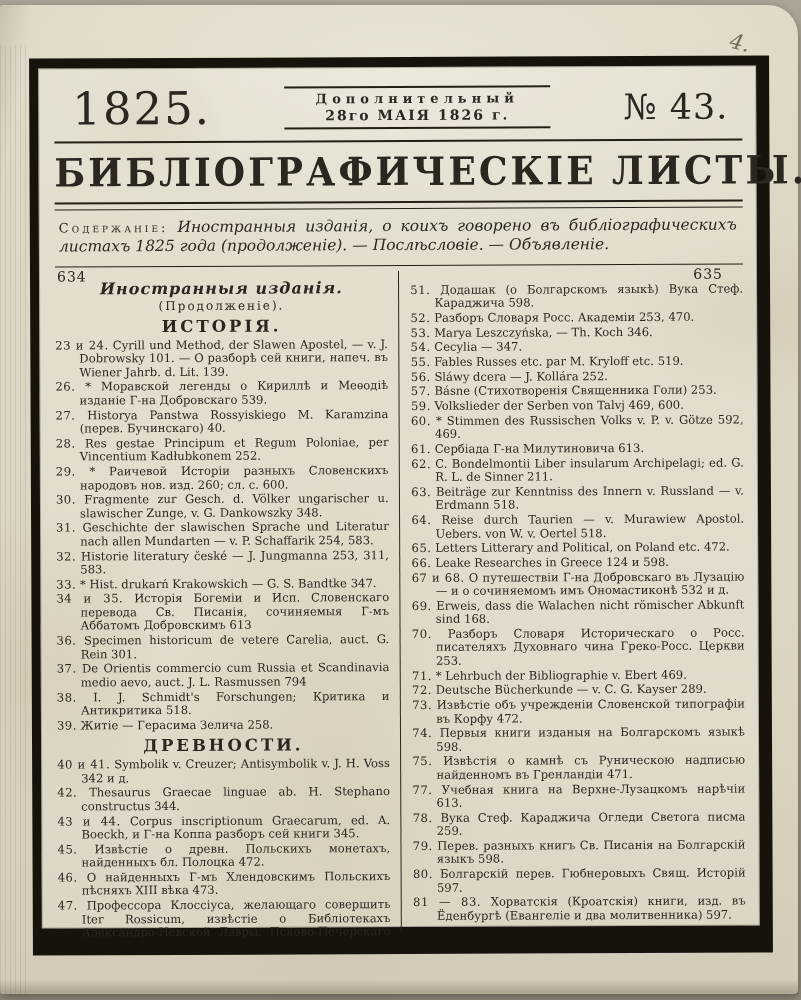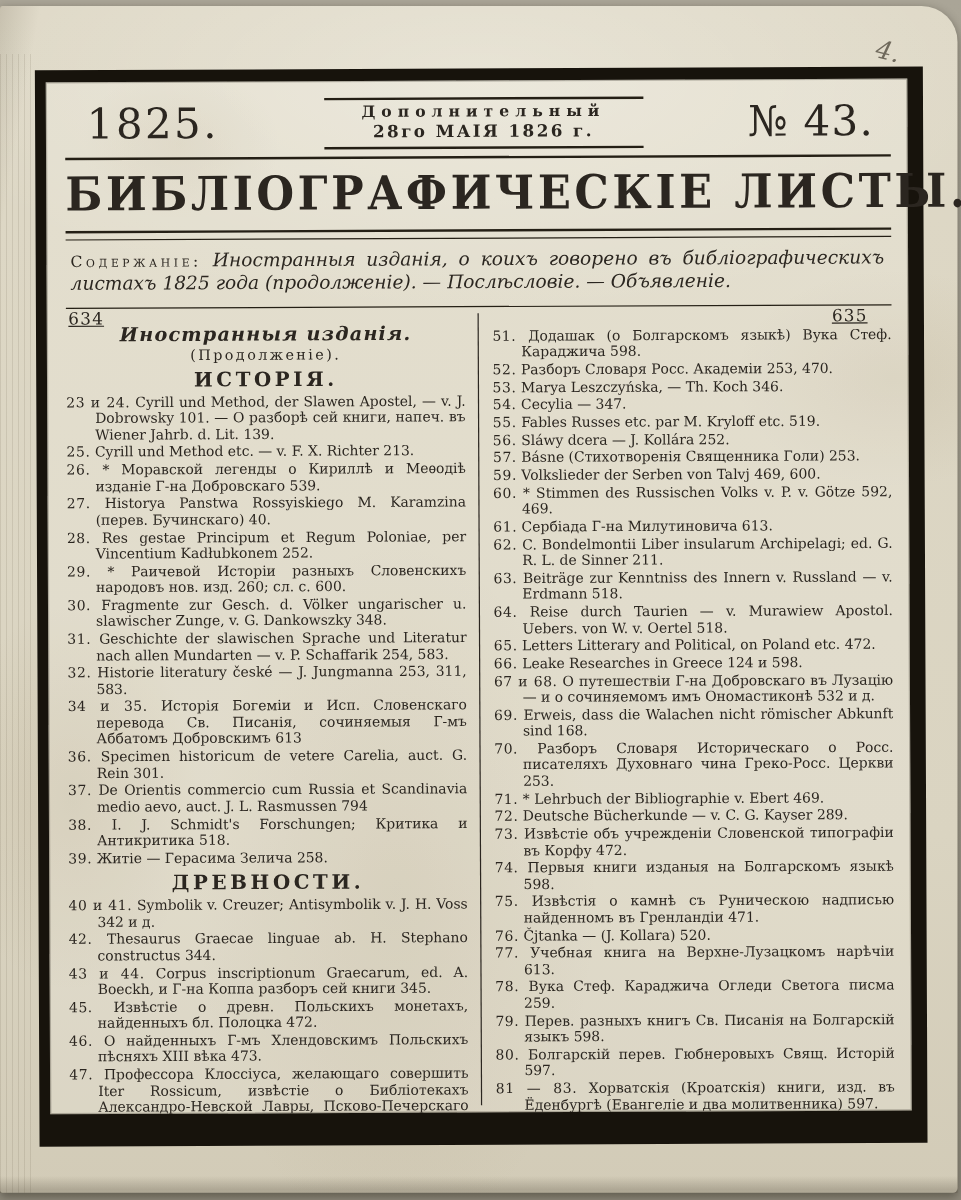--- a/index.html
+++ b/index.html
@@ -33,37 +33,37 @@
   .frame{position:absolute;left:31px;right:27px;top:52px;bottom:40px;
     border-style:solid;border-color:#17130c;
     border-width:10px 13px 27px 9px;
     transform:rotate(-0.25deg);
     box-shadow:inset 0 0 0 1px rgba(23,19,12,.25);
     background:rgba(255,255,252,.18);}
   .inner{position:absolute;inset:0;padding:6px 14px 0 16px;color:#2b2620;}
   
   .masthead{display:flex;align-items:center;justify-content:space-between;
     padding:8px 14px 6px 18px;border-bottom:2px solid #241f15;}
-  .year{font-size:35px;letter-spacing:2px;}
+  .year{font-size:45px;letter-spacing:2px;}
   .issue{font-size:35px;letter-spacing:1px;}
   .supplement{text-align:center;border-top:2px solid #241f15;border-bottom:2px solid #241f15;
     padding:3px 14px 4px;min-width:238px;}
   .supp1{font-size:13px;font-weight:bold;letter-spacing:5px;}
   .supp2{font-size:14px;font-weight:bold;letter-spacing:2px;margin-top:1px;}
   
   .title{text-align:center;font-size:36px;font-weight:bold;letter-spacing:3px;
     padding:8px 0 9px;white-space:nowrap;transform:scaleY(1.08);}
   .rule-double{height:5px;border-top:2.5px solid #241f15;border-bottom:1px solid #241f15;}
   .rule-thin{height:0;border-top:1.5px solid #241f15;}
   
   .contents{padding:8px 6px 9px 4px;font-size:15.5px;font-style:italic;line-height:1.25;text-align:justify;}
   .contents .lbl{font-style:normal;font-size:13px;letter-spacing:3px;font-variant:small-caps;}
   
   .columns{position:relative;display:flex;padding-top:3px;height:668px;overflow:hidden;}
-  .pagenum{position:absolute;top:1px;font-size:14px;letter-spacing:1px;text-decoration:underline;}
+  .pagenum{position:absolute;top:1px;font-size:14px;letter-spacing:1px;}
   .pagenum.pn-left{left:2px;}
   .pagenum.pn-right{right:20px;}
   .col{flex:1;padding-top:15px;}
   .col.left-col{padding-right:8px;}
   .col.right-col{padding-left:9px;}
   .divider{width:1.6px;background:#2b2620;margin:2px 2px 6px 2px;}
   .col-heading{text-align:center;font-size:16px;font-style:italic;font-weight:bold;letter-spacing:1px;margin-top:-6px;}
   .col-subheading{text-align:center;font-size:12px;letter-spacing:2px;margin:1px 0 3px;}
   .section-title{text-align:center;font-size:16.5px;font-weight:bold;letter-spacing:3px;margin:4px 0 3px;}
   .entries{font-size:11.6px;line-height:13.5px;text-align:justify;}
@@ -105,36 +105,36 @@
 
           <div class="col left-col">
             <div class="col-heading">Иностранныя изданія.</div>
             <div class="col-subheading">(Продолженіе).</div>
             <div id="left-sections">
   <div class="section">
     <div class="section-title">ИСТОРІЯ.</div>
     <div class="entries">
   <div class="entry"><span class="num">23 и 24.</span> <span class="txt">Cyrill und Method, der Slawen Apostel, — v. J. Dobrowsky 101. — О разборѣ сей книги, напеч. въ Wiener Jahrb. d. Lit. 139.</span></div>
 
-  <div class="entry"><span class="num">25.</span> <span class="txt">Cyrill und Method etc. — v. F. X. Richter 213.</span></div>
 
   <div class="entry"><span class="num">26.</span> <span class="txt">* Моравской легенды о Кириллѣ и Меѳодіѣ изданіе Г-на Добровскаго 539.</span></div>
 
   <div class="entry"><span class="num">27.</span> <span class="txt">Historya Panstwa Rossyiskiego M. Karamzina (перев. Бучинскаго) 40.</span></div>
 
   <div class="entry"><span class="num">28.</span> <span class="txt">Res gestae Principum et Regum Poloniae, per Vincentium Kadłubkonem 252.</span></div>
 
   <div class="entry"><span class="num">29.</span> <span class="txt">* Раичевой Исторіи разныхъ Словенскихъ народовъ нов. изд. 260; сл. с. 600.</span></div>
 
   <div class="entry"><span class="num">30.</span> <span class="txt">Fragmente zur Gesch. d. Völker ungarischer u. slawischer Zunge, v. G. Dankowszky 348.</span></div>
 
   <div class="entry"><span class="num">31.</span> <span class="txt">Geschichte der slawischen Sprache und Literatur nach allen Mundarten — v. P. Schaffarik 254, 583.</span></div>
 
   <div class="entry"><span class="num">32.</span> <span class="txt">Historie literatury české — J. Jungmanna 253, 311, 583.</span></div>
 
+  <div class="entry"><span class="num">33.</span> <span class="txt">* Hist. drukarń Krakowskich — G. S. Bandtke 347.</span></div>
 
   <div class="entry"><span class="num">34 и 35.</span> <span class="txt">Исторія Богеміи и Исп. Словенскаго перевода Св. Писанія, сочиняемыя Г-мъ Аббатомъ Добровскимъ 613</span></div>
 
   <div class="entry"><span class="num">36.</span> <span class="txt">Specimen historicum de vetere Carelia, auct. G. Rein 301.</span></div>
 
   <div class="entry"><span class="num">37.</span> <span class="txt">De Orientis commercio cum Russia et Scandinavia medio aevo, auct. J. L. Rasmussen 794</span></div>
 
   <div class="entry"><span class="num">38.</span> <span class="txt">I. J. Schmidt's Forschungen; Критика и Антикритика 518.</span></div>
 
   <div class="entry"><span class="num">39.</span> <span class="txt">Житіе — Герасима Зелича 258.</span></div>
@@ -208,21 +208,20 @@
   <div class="entry"><span class="num">71.</span> <span class="txt">* Lehrbuch der Bibliographie v. Ebert 469.</span></div>
 
   <div class="entry"><span class="num">72.</span> <span class="txt">Deutsche Bücherkunde — v. C. G. Kayser 289.</span></div>
 
   <div class="entry"><span class="num">73.</span> <span class="txt">Извѣстіе объ учрежденіи Словенской типографіи въ Корфу 472.</span></div>
 
   <div class="entry"><span class="num">74.</span> <span class="txt">Первыя книги изданыя на Болгарскомъ языкѣ 598.</span></div>
 
   <div class="entry"><span class="num">75.</span> <span class="txt">Извѣстія о камнѣ съ Руническою надписью найденномъ въ Гренландіи 471.</span></div>
 
-  <div class="entry"><span class="num">76.</span> <span class="txt">Čjtanka — (J. Kollara) 520.</span></div>
 
   <div class="entry"><span class="num">77.</span> <span class="txt">Учебная книга на Верхне-Лузацкомъ нарѣчіи 613.</span></div>
 
   <div class="entry"><span class="num">78.</span> <span class="txt">Вука Стеф. Караджича Огледи Светога писма 259.</span></div>
 
   <div class="entry"><span class="num">79.</span> <span class="txt">Перев. разныхъ книгъ Св. Писанія на Болгарскій языкъ 598.</span></div>
 
   <div class="entry"><span class="num">80.</span> <span class="txt">Болгарскій перев. Гюбнеровыхъ Свящ. Исторій 597.</span></div>
 
   <div class="entry"><span class="num">81 — 83.</span> <span class="txt">Хорватскія (Кроатскія) книги, изд. въ Ёденбургѣ (Евангеліе и два молитвенника) 597.</span></div>

